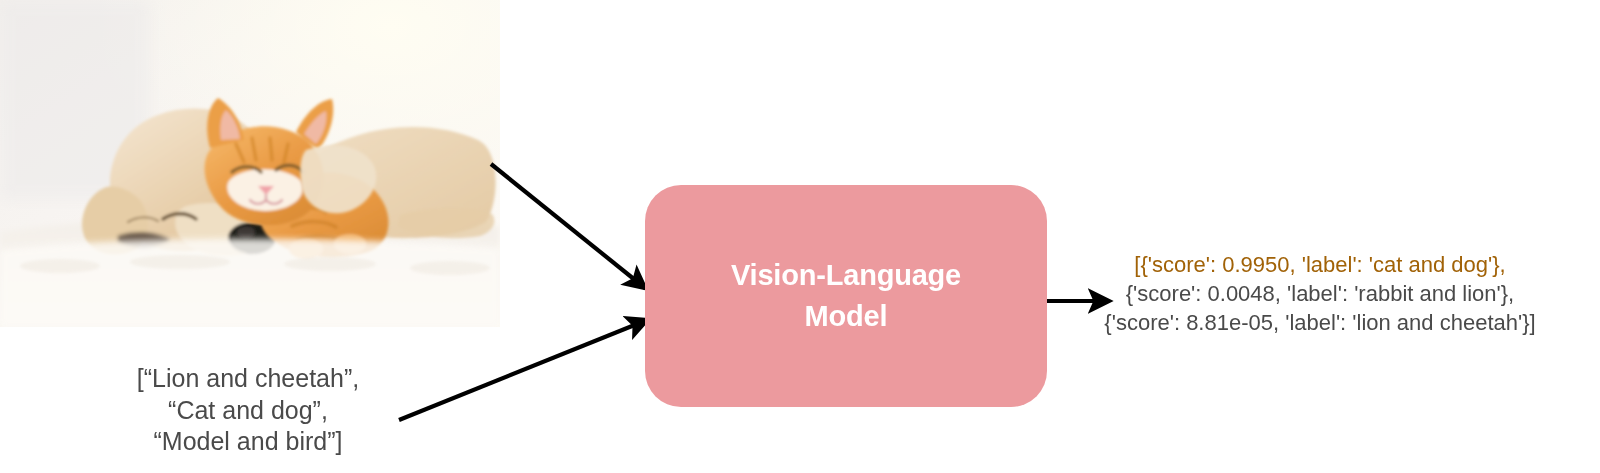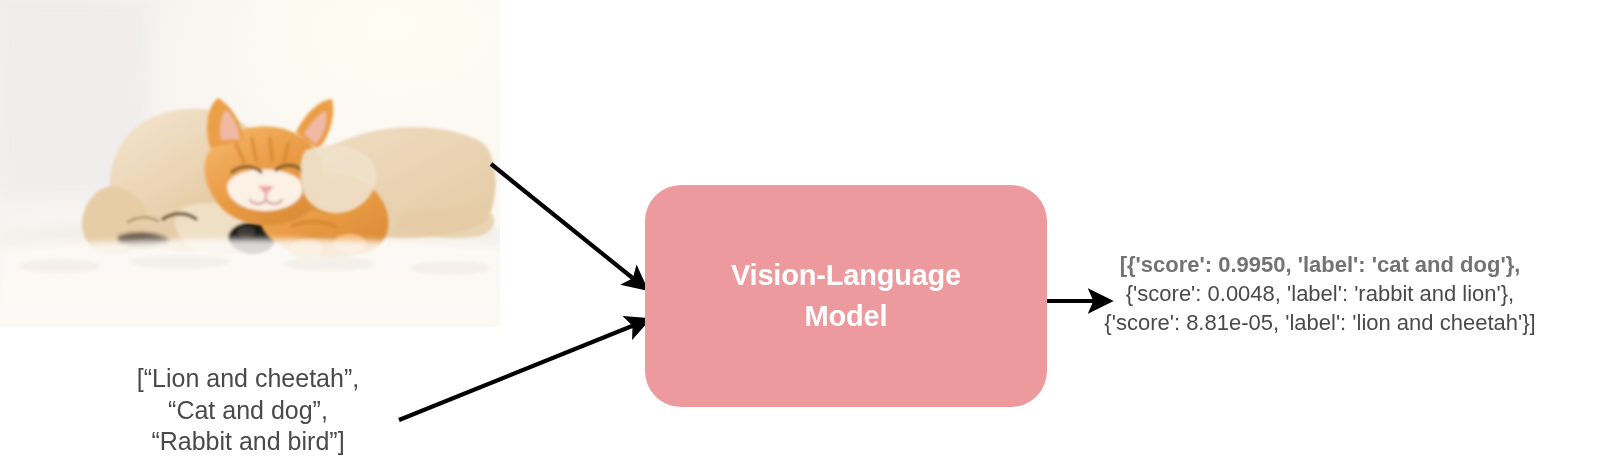--- a/index.html
+++ b/index.html
@@ -80,21 +80,21 @@
     position: absolute;
     left: 1040px;
     top: 250px;
     width: 560px;
     text-align: center;
     color: #4a4a4a;
     font-size: 22px;
     line-height: 29px;
   }
   #output-block .out-line { display: block; white-space: pre; }
-  #output-block .out-line.top { font-weight: bold; color: #737373; }
+  #output-block .out-line.top { font-weight: normal; color: #a16207; }
 </style>
 </head>
 <body>
 
 <div id="canvas">
 
   <div id="input-photo">
     <svg viewBox="0 0 500 327" xmlns="http://www.w3.org/2000/svg" aria-hidden="true">
       <defs>
         <linearGradient id="bgGrad" x1="0" y1="0" x2="1" y2="1">
@@ -229,21 +229,21 @@
         <path d="M 0 0 L 10 5 L 0 10 L 2.2 5 z" fill="#000000"></path>
       </marker>
     </defs>
     <line x1="491" y1="164" x2="645" y2="288" stroke="#000000" stroke-width="4.2" marker-end="url(#ah)"></line>
     <line x1="399" y1="420" x2="647" y2="320" stroke="#000000" stroke-width="4.2" marker-end="url(#ah)"></line>
     <line x1="1001" y1="301" x2="1109" y2="301" stroke="#000000" stroke-width="4.2" marker-end="url(#ah)"></line>
   </svg>
 
   <div id="prompt-list">[“Lion and cheetah”,
 “Cat and dog”,
-“Rabbit and bird”]</div>
+“Model and bird”]</div>
 
   <div id="model-box">
     <div id="model-label">Vision-Language
 Model</div>
   </div>
 
   <div id="output-block">
     <span class="out-line top">[{'score': 0.9950, 'label': 'cat and dog'},</span>
     <span class="out-line">{'score': 0.0048, 'label': 'rabbit and lion'},</span>
     <span class="out-line">{'score': 8.81e-05, 'label': 'lion and cheetah'}]</span>

